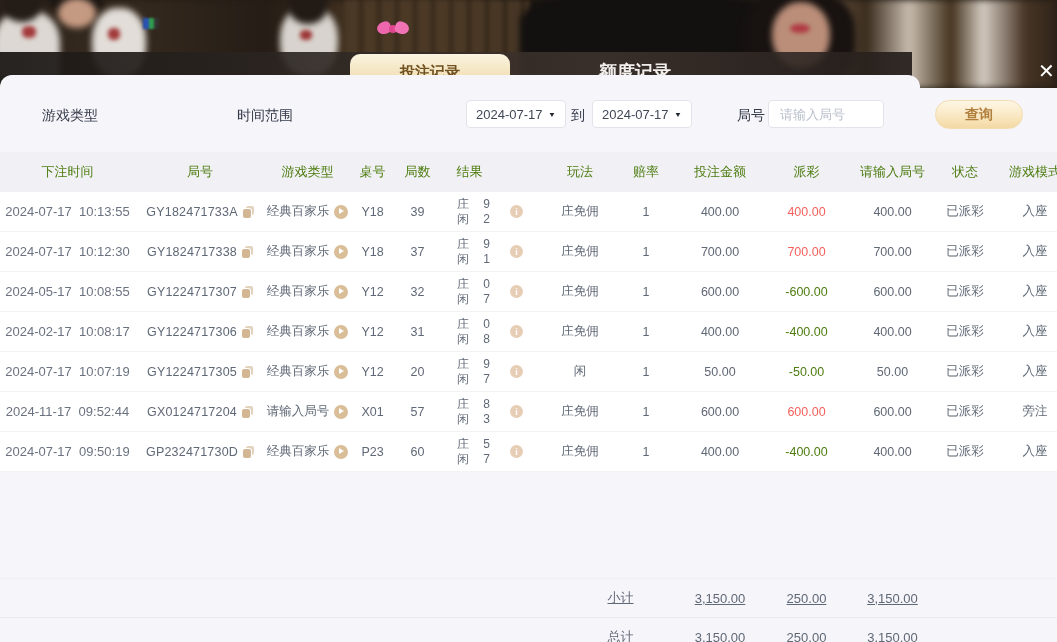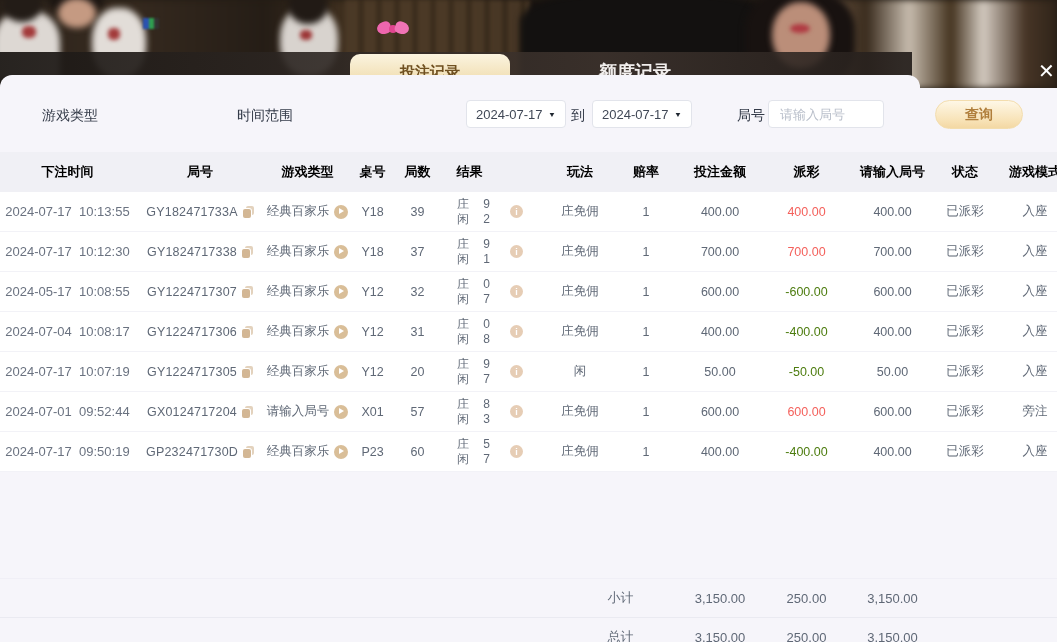--- a/index.html
+++ b/index.html
@@ -69,42 +69,42 @@
     box-sizing:border-box;padding:0 11px;font-size:13px;color:#404856;font-family:"Liberation Sans",sans-serif;outline:none;}
   .finput::placeholder{color:#b9bfca;}
   .btn-search{position:absolute;left:935px;top:0;width:88px;height:29px;border-radius:15px;
     background:linear-gradient(180deg,#fef7e6 0%,#f8e3b8 70%,#f3d8a4 100%);
     border:1px solid #f3ddae;color:#b07e3b;font-size:14px;font-weight:600;
     display:flex;align-items:center;justify-content:center;cursor:pointer;font-family:"Liberation Sans",sans-serif;}
 
   
   .twrap{position:absolute;left:0;top:77px;width:1080px;}
   table{border-collapse:collapse;table-layout:fixed;width:1080px;}
-  thead th{height:38px;background:#f0f0f5;font-size:13px;font-weight:700;color:#000000;text-align:center;}
+  thead th{height:38px;background:#f0f0f5;font-size:13px;font-weight:400;color:#4d7c0f;text-align:center;}
   th.result-h{padding-right:42px;}
   tbody td{height:37px;background:#fff;border-bottom:1px solid #f2f2f7;font-size:12.5px;color:#5f6876;text-align:center;}
   .c-time{font-size:13px;color:#6a7280;white-space:pre;}
   .cellflex{display:flex;align-items:center;justify-content:center;gap:5px;}
   .rid{letter-spacing:.2px;}
   .copyic{position:relative;width:11px;height:12px;display:inline-block;flex:0 0 auto;cursor:pointer;}
   .copyic::before{content:"";position:absolute;right:0;top:0;width:8px;height:9px;border-radius:2px;background:#e3d2bd;}
   .copyic::after{content:"";position:absolute;left:0;bottom:0;width:8px;height:9px;border-radius:2px;background:#d3b795;box-shadow:0 0 0 1px #fff;}
   .playic{width:14px;height:14px;border-radius:50%;background:#d9be98;position:relative;flex:0 0 auto;cursor:pointer;}
   .playic::after{content:"";position:absolute;left:5px;top:3.5px;border-left:5px solid #fff;
     border-top:3.5px solid transparent;border-bottom:3.5px solid transparent;}
   .res-wrap{display:flex;align-items:center;justify-content:center;gap:20px;}
   .res-lines{width:33px;display:flex;flex-direction:column;gap:1px;}
   .res-line{display:flex;justify-content:space-between;font-size:12px;line-height:14px;color:#5f6876;}
   .infoic{width:13px;height:13px;border-radius:50%;background:#e6cdb5;color:#fff;font-size:9px;font-weight:700;
     display:flex;align-items:center;justify-content:center;cursor:pointer;flex:0 0 auto;}
   .red{color:#f4615c;}
   .green{color:#4d7c0f;}
   tfoot td{text-align:center;background:transparent;}
   .sp td{height:104px;border:0;}
-  .frow td{height:36px;border-top:1px solid #eaeaf1;font-size:13px;color:#5f6876;}
+  .frow td{height:36px;border-top:1px solid #eaeaf1;font-size:13px;color:#5f6876;text-decoration:underline;}
   .frow.first td{border-top:1px solid #f0eff6;}
   .f-label{color:#6a7484;padding-left:30px;}
 </style>
 </head>
 <body>
 
 <div class="screen">
 
   <div class="video">
     <div class="v-paint"></div>
@@ -302,21 +302,21 @@
               </td>
               <td>庄免佣</td>
               <td>1</td>
               <td>600.00</td>
               <td class="green">-600.00</td>
               <td>600.00</td>
               <td>已派彩</td>
               <td>入座</td>
             </tr>
             <tr>
-              <td class="c-time">2024-07-04  10:08:17</td>
+              <td class="c-time">2024-02-17  10:08:17</td>
               <td>
                 <div class="cellflex">
                   <span class="rid">GY1224717306</span>
                   <span class="copyic"></span>
                 </div>
               </td>
               <td>
                 <div class="cellflex">
                   <span>经典百家乐</span>
                   <span class="playic"></span>
@@ -380,21 +380,21 @@
               </td>
               <td>闲</td>
               <td>1</td>
               <td>50.00</td>
               <td class="green">-50.00</td>
               <td>50.00</td>
               <td>已派彩</td>
               <td>入座</td>
             </tr>
             <tr>
-              <td class="c-time">2024-07-01  09:52:44</td>
+              <td class="c-time">2024-11-17  09:52:44</td>
               <td>
                 <div class="cellflex">
                   <span class="rid">GX0124717204</span>
                   <span class="copyic"></span>
                 </div>
               </td>
               <td>
                 <div class="cellflex">
                   <span>请输入局号</span>
                   <span class="playic"></span>

